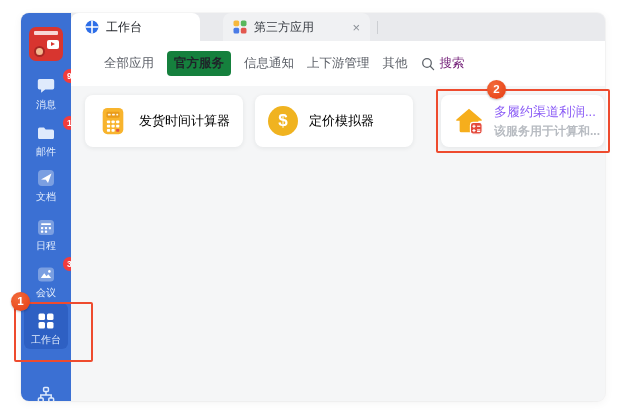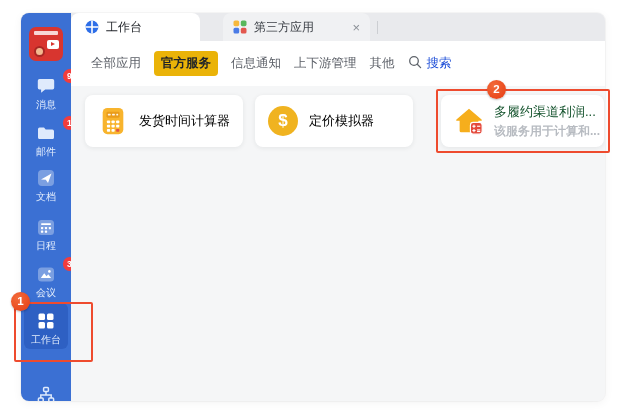--- a/index.html
+++ b/index.html
@@ -36,34 +36,34 @@
 
   .tabbar { position:absolute; left:0; top:0; width:100%; height:28px; background:#e9eaed; }
   .tab { position:absolute; top:0; height:28px; display:flex; align-items:center; gap:7px;
          font-size:12px; color:#23262b; cursor:pointer; border-radius:8px 8px 0 0; }
   .tab.active { left:0; width:129px; background:#fff; padding-left:14px; }
   .tab.inactive { left:152px; width:147px; background:rgba(255,255,255,0.35); padding:0 6px 0 10px; color:#3c4047; }
   .tab-close { margin-left:auto; font-size:13px; color:#8a8f96; padding:0 4px; cursor:pointer; }
   .tab-divider { position:absolute; left:306px; top:8px; width:1px; height:13px; background:#ccced2; }
 
   .navrow { position:absolute; left:0; top:28px; width:100%; height:45px; background:#fff;
-            display:flex; align-items:center; padding-left:20px; gap:13px;
+            display:flex; align-items:center; padding-left:33px; gap:13px;
             font-size:12.5px; color:#5a5e66; }
   .nav-item { cursor:pointer; white-space:nowrap; }
-  .nav-item.pill { background:#eab308; border-radius:4px; padding:4px 7px; margin:-4px 0;
+  .nav-item.pill { background:#15803d; border-radius:4px; padding:4px 7px; margin:-4px 0;
                    font-weight:bold; color:#1f2329; }
-  .nav-search { display:flex; gap:5px; cursor:pointer; color:#1d4ed8; }
+  .nav-search { display:flex; align-items:center; gap:5px; cursor:pointer; color:#701a75; }
 
   .content { position:absolute; left:0; top:73px; width:100%; height:315px; background:#f5f6f7; }
   .card { position:absolute; top:9px; height:52px; background:#fff; border-radius:8px;
           box-shadow:0 1px 5px rgba(31,35,41,0.08); display:flex; align-items:center;
           padding-left:13px; cursor:pointer; }
   .card-title { margin-left:11px; font-size:13px; color:#000000; white-space:nowrap; }
   .card-text2 { margin-left:10px; display:flex; flex-direction:column; gap:2px; overflow:hidden; }
-  .card-text2 .t { font-size:13px; color:#14532d; white-space:nowrap; }
+  .card-text2 .t { font-size:13px; color:#8b5cf6; white-space:nowrap; }
   .card-text2 .s { font-size:12px; color:#b7bbc1; white-space:nowrap;font-weight:bold; }
   .app-ic { width:30px; height:30px; flex:0 0 30px; }
   .app-ic.dollar { border-radius:50%; background:#f0b320; color:#fff; font-weight:bold;
                    font-size:17px; line-height:30px; text-align:center; }
 
   
   .ann-box { position:absolute; border:2px solid #ee4b2e; border-radius:2px; z-index:30; pointer-events:none; }
   .ann-badge { position:absolute; width:19px; height:19px; border-radius:50%;
                background:radial-gradient(circle at 35% 30%, #f26a3a, #e63c12);
                color:#fff; font-size:11.5px; font-weight:bold; text-align:center; line-height:19px;

